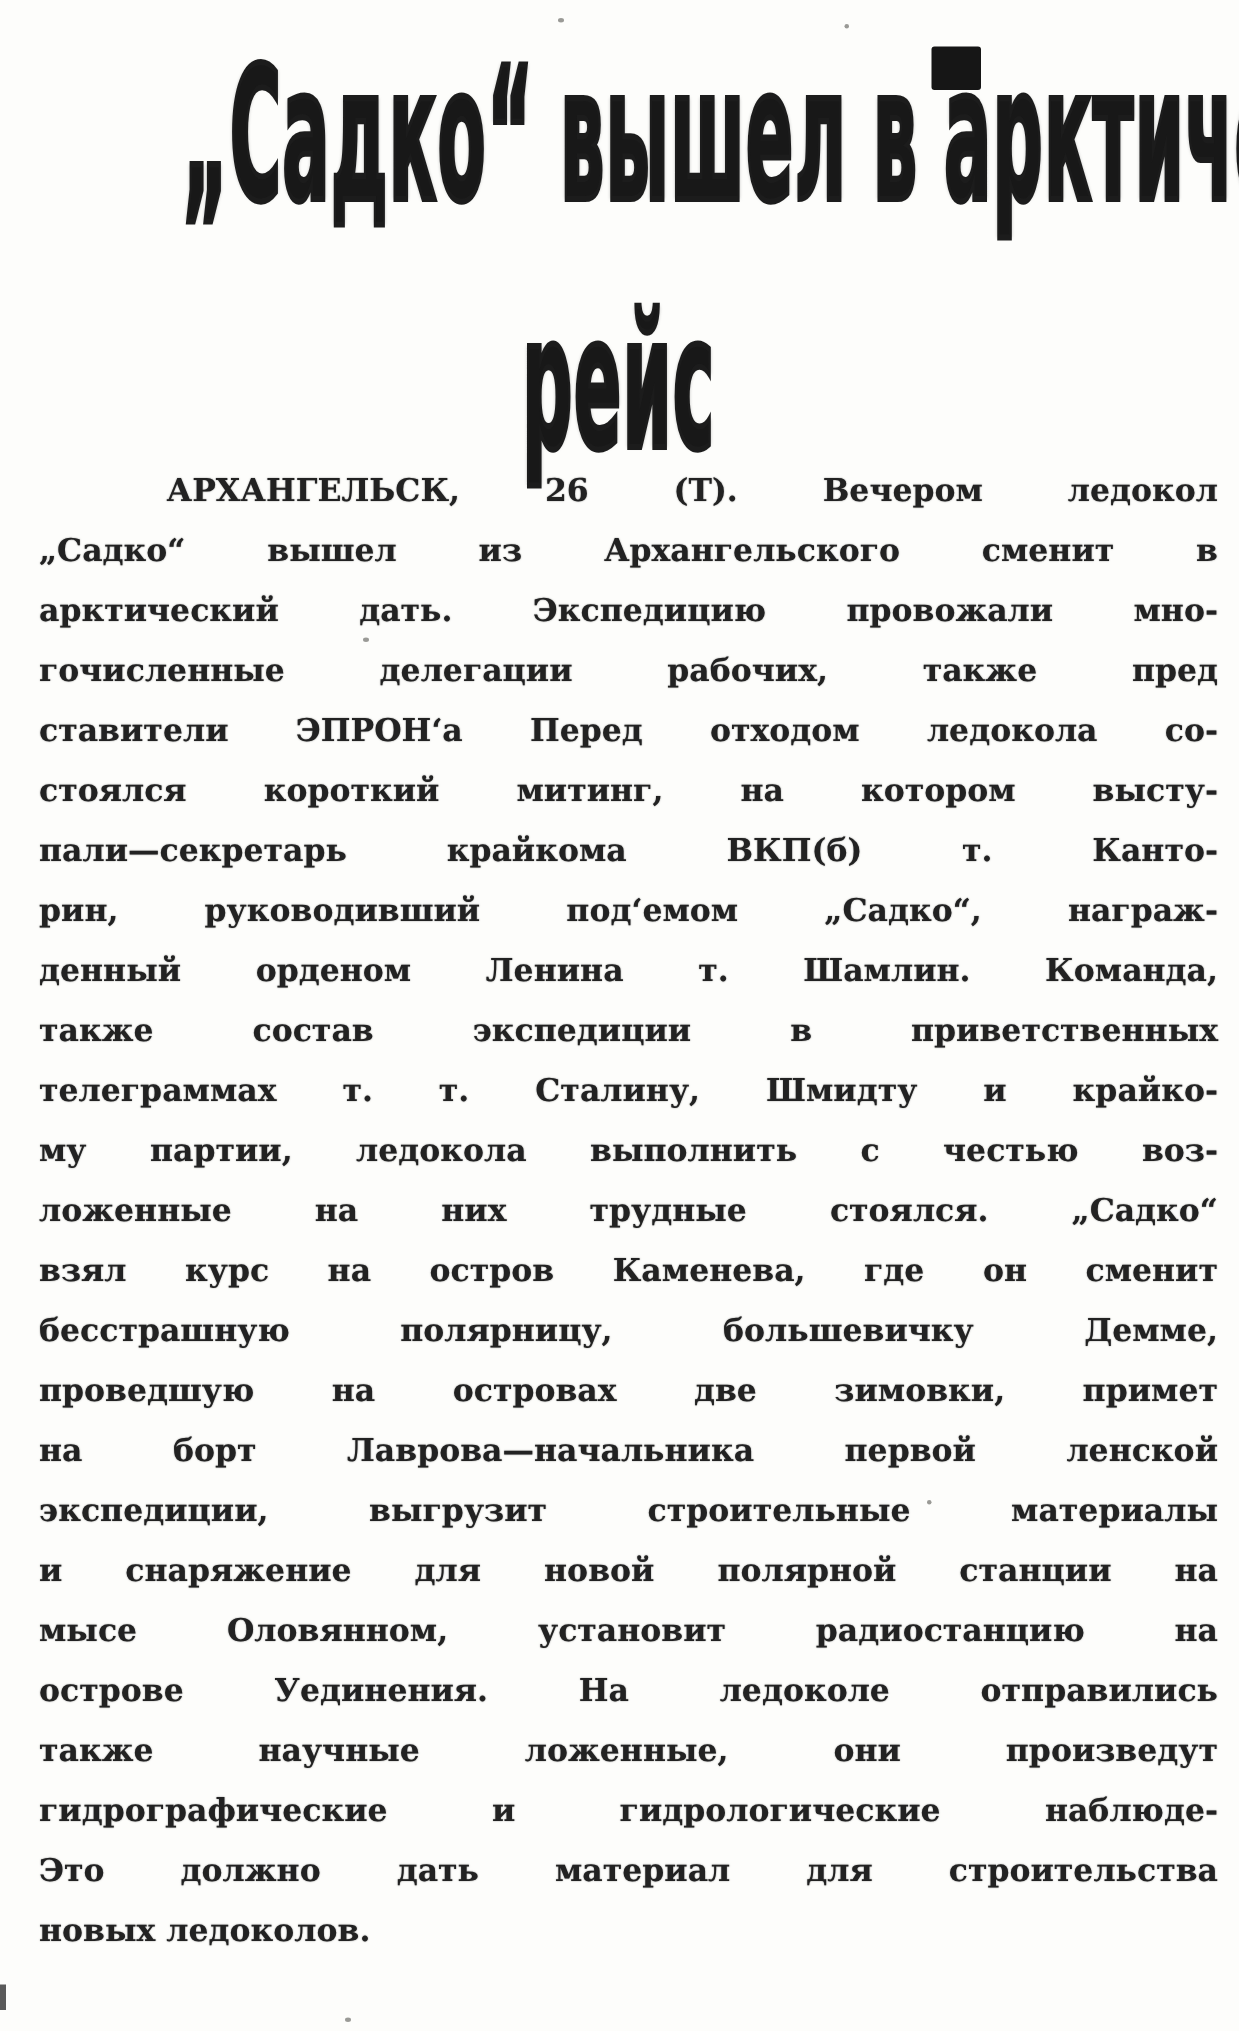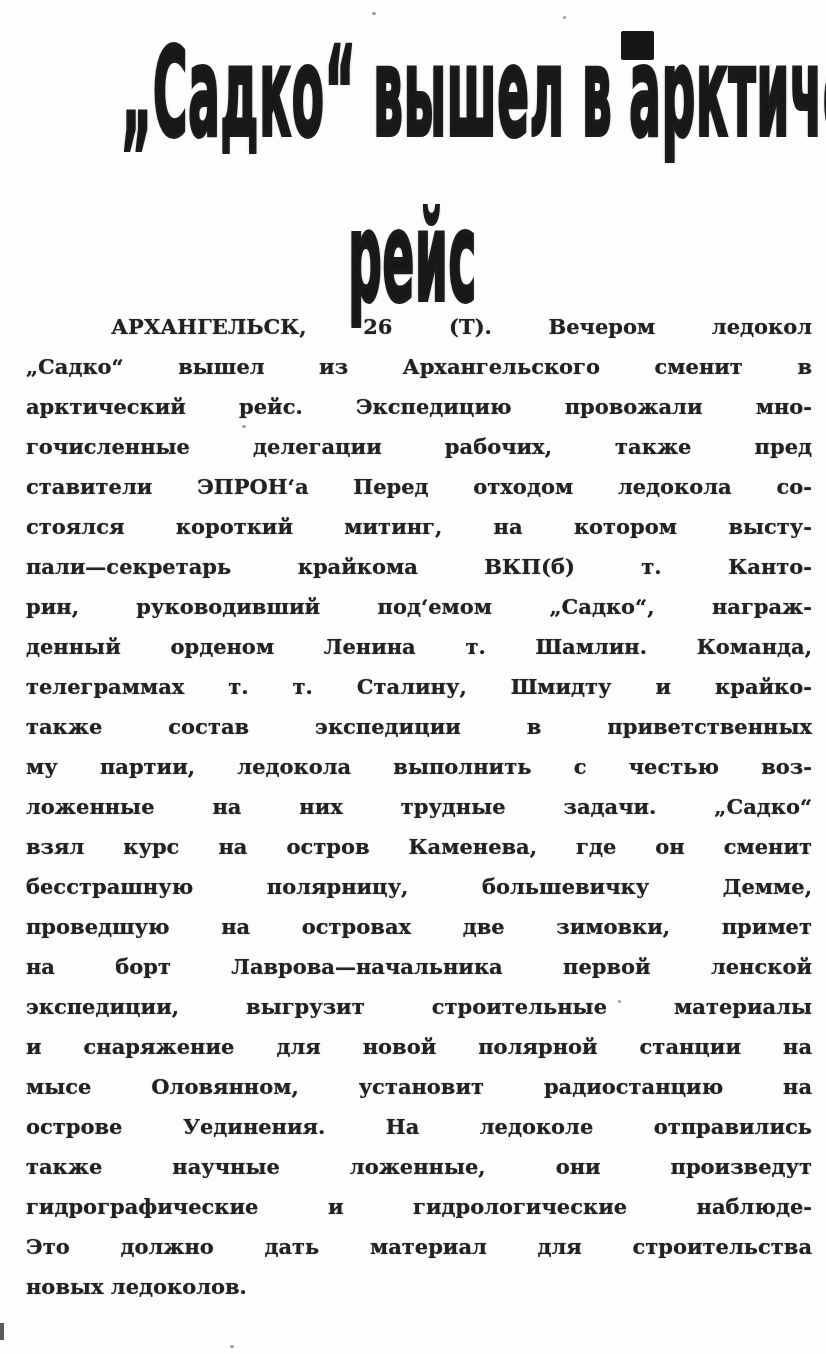--- a/index.html
+++ b/index.html
@@ -96,31 +96,31 @@
       <span class="h-text">„Садко“ вышел в арктический</span>
     </div>
     <div class="h-line h-line2">
       <span class="h-text">рейс</span>
     </div>
   </div>
 
   <div class="article-body">
     <div class="b-line indent">АРХАНГЕЛЬСК, 26 (Т). Вечером ледокол</div>
     <div class="b-line">„Садко“ вышел из Архангельского сменит в</div>
-    <div class="b-line">арктический рейс. Экспедицию провожали мно-</div>
+    <div class="b-line">арктический дать. Экспедицию провожали мно-</div>
     <div class="b-line">гочисленные делегации рабочих, также пред</div>
     <div class="b-line">ставители ЭПРОН‘а Перед отходом ледокола со-</div>
     <div class="b-line">стоялся короткий митинг, на котором высту-</div>
     <div class="b-line">пали—секретарь крайкома ВКП(б) т. Канто-</div>
     <div class="b-line">рин, руководивший под‘емом „Садко“, награж-</div>
     <div class="b-line">денный орденом Ленина т. Шамлин. Команда,</div>
+    <div class="b-line">также состав экспедиции в приветственных</div>
     <div class="b-line">телеграммах т. т. Сталину, Шмидту и крайко-</div>
-    <div class="b-line">также состав экспедиции в приветственных</div>
     <div class="b-line">му партии, ледокола выполнить с честью воз-</div>
-    <div class="b-line">ложенные на них трудные задачи. „Садко“</div>
+    <div class="b-line">ложенные на них трудные стоялся. „Садко“</div>
     <div class="b-line">взял курс на остров Каменева, где он сменит</div>
     <div class="b-line">бесстрашную полярницу, большевичку Демме,</div>
     <div class="b-line">проведшую на островах две зимовки, примет</div>
     <div class="b-line">на борт Лаврова—начальника первой ленской</div>
     <div class="b-line">экспедиции, выгрузит строительные материалы</div>
     <div class="b-line">и снаряжение для новой полярной станции на</div>
     <div class="b-line">мысе Оловянном, установит радиостанцию на</div>
     <div class="b-line">острове Уединения. На ледоколе отправились</div>
     <div class="b-line">также научные ложенные, они произведут</div>
     <div class="b-line">гидрографические и гидрологические наблюде-</div>

